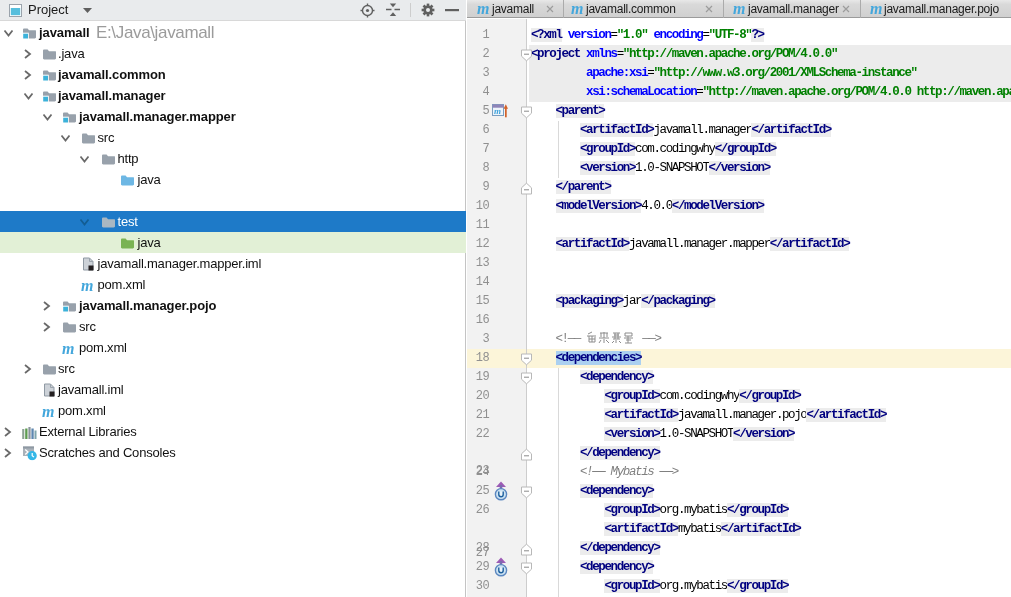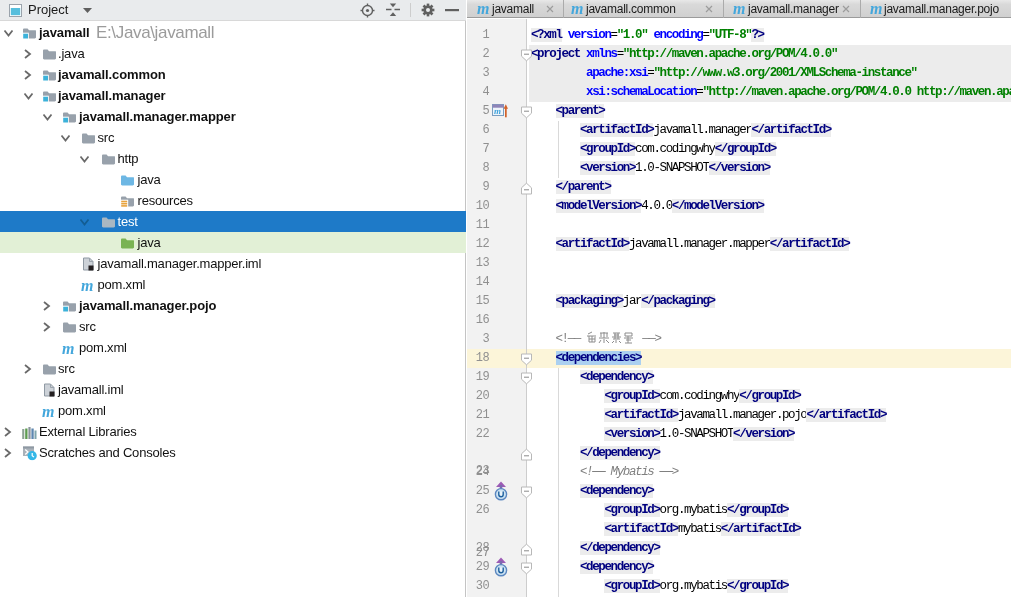--- a/index.html
+++ b/index.html
@@ -196,33 +196,20 @@
       </div>
 <div class="trow " style="top:169px">
         <span class="ic" style="left:120px">
           <svg width="15" height="13" viewBox="0 0 15 13">
             <path d="M1 3.2 C1 2.5 1.5 2 2.2 2 H5.6 L7.2 4 H12.8 C13.5 4 14 4.5 14 5.2 V10.8 C14 11.5 13.5 12 12.8 12 H2.2 C1.5 12 1 11.5 1 10.8 Z" fill="#6db7e4"></path>
             <rect x="1" y="4" width="13" height="1.2" fill="#6db7e4"></rect>
           </svg>
         </span>
         <span class="tl" style="left:137.5px">java</span>
       </div>
-<div class="trow " style="top:190px">
-        <span class="ic" style="left:120px">
-          <svg width="15" height="13" viewBox="0 0 15 13">
-            <path d="M1 3.2 C1 2.5 1.5 2 2.2 2 H5.6 L7.2 4 H12.8 C13.5 4 14 4.5 14 5.2 V10.8 C14 11.5 13.5 12 12.8 12 H2.2 C1.5 12 1 11.5 1 10.8 Z" fill="#98a1ab"></path>
-            <rect x="1" y="4" width="13" height="1.2" fill="#98a1ab"></rect>
-            <rect x="0.2" y="5.2" width="8" height="7.8" fill="#fff"></rect>
-            <rect x="1.2" y="6.2" width="6" height="1.6" fill="#e8a33d"></rect>
-            <rect x="1.2" y="8.4" width="6" height="1.6" fill="#e8a33d"></rect>
-            <rect x="1.2" y="10.6" width="6" height="1.6" fill="#e8a33d"></rect>
-          </svg>
-        </span>
-        <span class="tl" style="left:137.5px">resources</span>
-      </div>
 <div class="trow sel" style="top:211px">
         <span class="ic" style="left:79px">
           <svg class="ch" width="11" height="9" viewBox="0 0 11 9">
             <path d="M1.5 2 L5.5 7 L9.5 2" fill="none" stroke="#135d93" stroke-width="1.8"></path>
           </svg>
         </span>
         <span class="ic" style="left:100.5px">
           <svg width="15" height="13" viewBox="0 0 15 13">
             <path d="M1 3.2 C1 2.5 1.5 2 2.2 2 H5.6 L7.2 4 H12.8 C13.5 4 14 4.5 14 5.2 V10.8 C14 11.5 13.5 12 12.8 12 H2.2 C1.5 12 1 11.5 1 10.8 Z" fill="#a9b7c2"></path>
             <rect x="1" y="4" width="13" height="1.2" fill="#a9b7c2"></rect>

